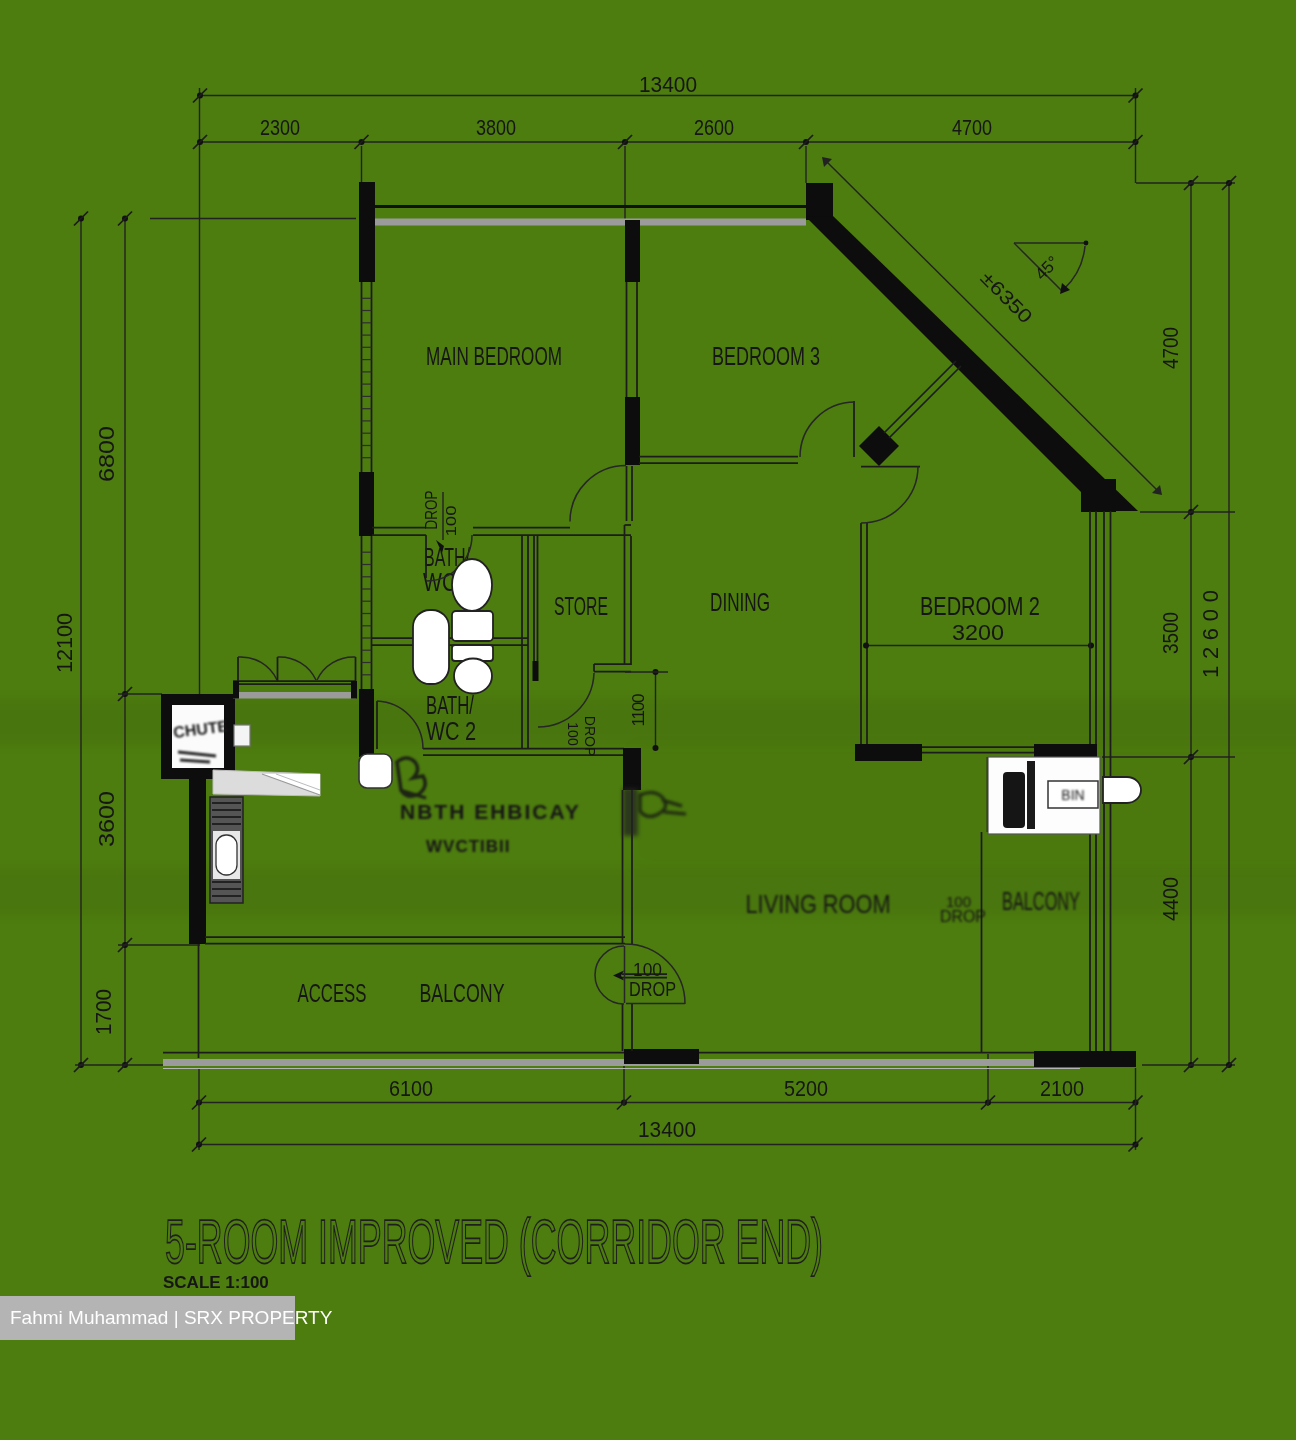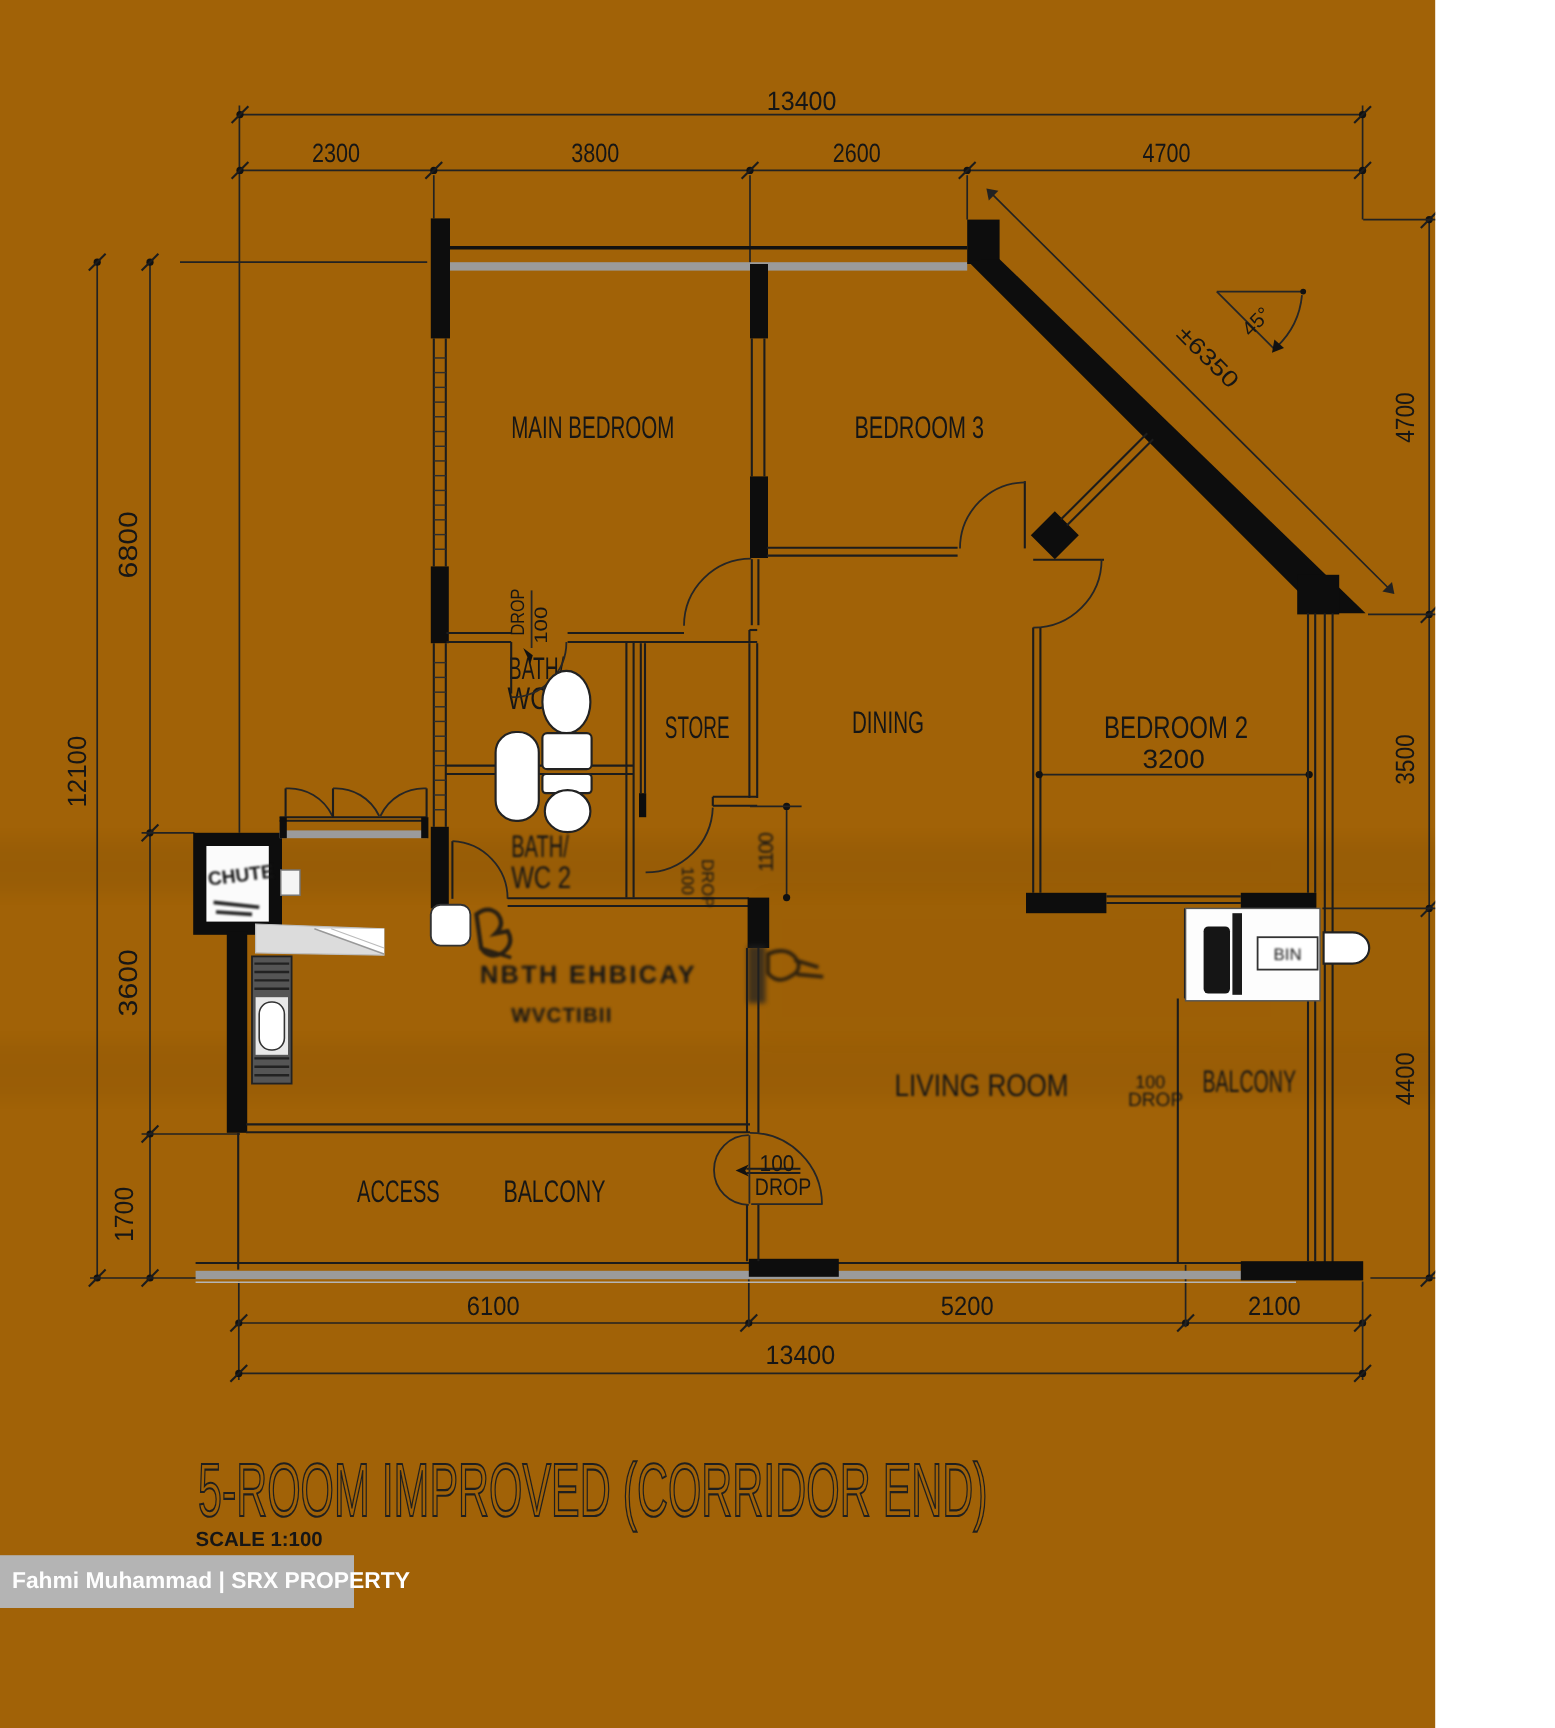--- a/index.html
+++ b/index.html
@@ -1,15 +1,15 @@
 <!DOCTYPE html>
 <html><head><meta charset="utf-8">
 <style>
 html,body{margin:0;padding:0;background:#fff;}
-#page{position:relative;width:1196px;height:1440px;background:#a16207;overflow:hidden;font-family:"Liberation Sans",sans-serif;}
+#page{position:relative;width:1296px;height:1440px;background:#4d7c0f;overflow:hidden;font-family:"Liberation Sans",sans-serif;}
 svg text{font-family:"Liberation Sans",sans-serif;fill:#161616;}
 .w1{stroke:#1c1c1c;stroke-width:1.75;fill:none;}
 .thin{stroke:#262626;stroke-width:1.5;fill:none;}
 .blk{fill:#0d0d0d;stroke:none;}
 .dim{stroke:#222;stroke-width:1.4;fill:none;}
 .lbl{font-size:26px;}
 .dlb{font-size:22px;}
 .fix{fill:#ffffff;stroke:#222;stroke-width:1.8;}
 .blur1{filter:blur(1.1px);}
 .blur2{filter:blur(0.7px);}
@@ -531,13 +531,13 @@
 
 <line x1="198.5" y1="944" x2="198.5" y2="1058" class="w1"></line>
 
 <text x="165" y="1263" font-size="63" style="fill:none;stroke:#1f1f1f;stroke-width:1.75px" textLength="658" lengthAdjust="spacingAndGlyphs">5-ROOM IMPROVED (CORRIDOR END)</text>
 
 <text x="163" y="1288" font-size="17" font-weight="bold" letter-spacing="0">SCALE   1:100</text>
 </svg>
 
 <div style="position:absolute;left:0;top:1296px;width:295px;height:44px;background:#b4b4b4;"></div>
 
-<div style="position:absolute;left:10px;top:1308px;font-size:19px;line-height:1.1;color:#fefefe;font-family:'Liberation Sans',sans-serif;font-weight:bold;">Fahmi Muhammad | SRX PROPERTY</div>
+<div style="position:absolute;left:10px;top:1308px;font-size:19px;line-height:1.1;color:#fefefe;font-family:'Liberation Sans',sans-serif;">Fahmi Muhammad | SRX PROPERTY</div>
 </div>
 </body></html>

